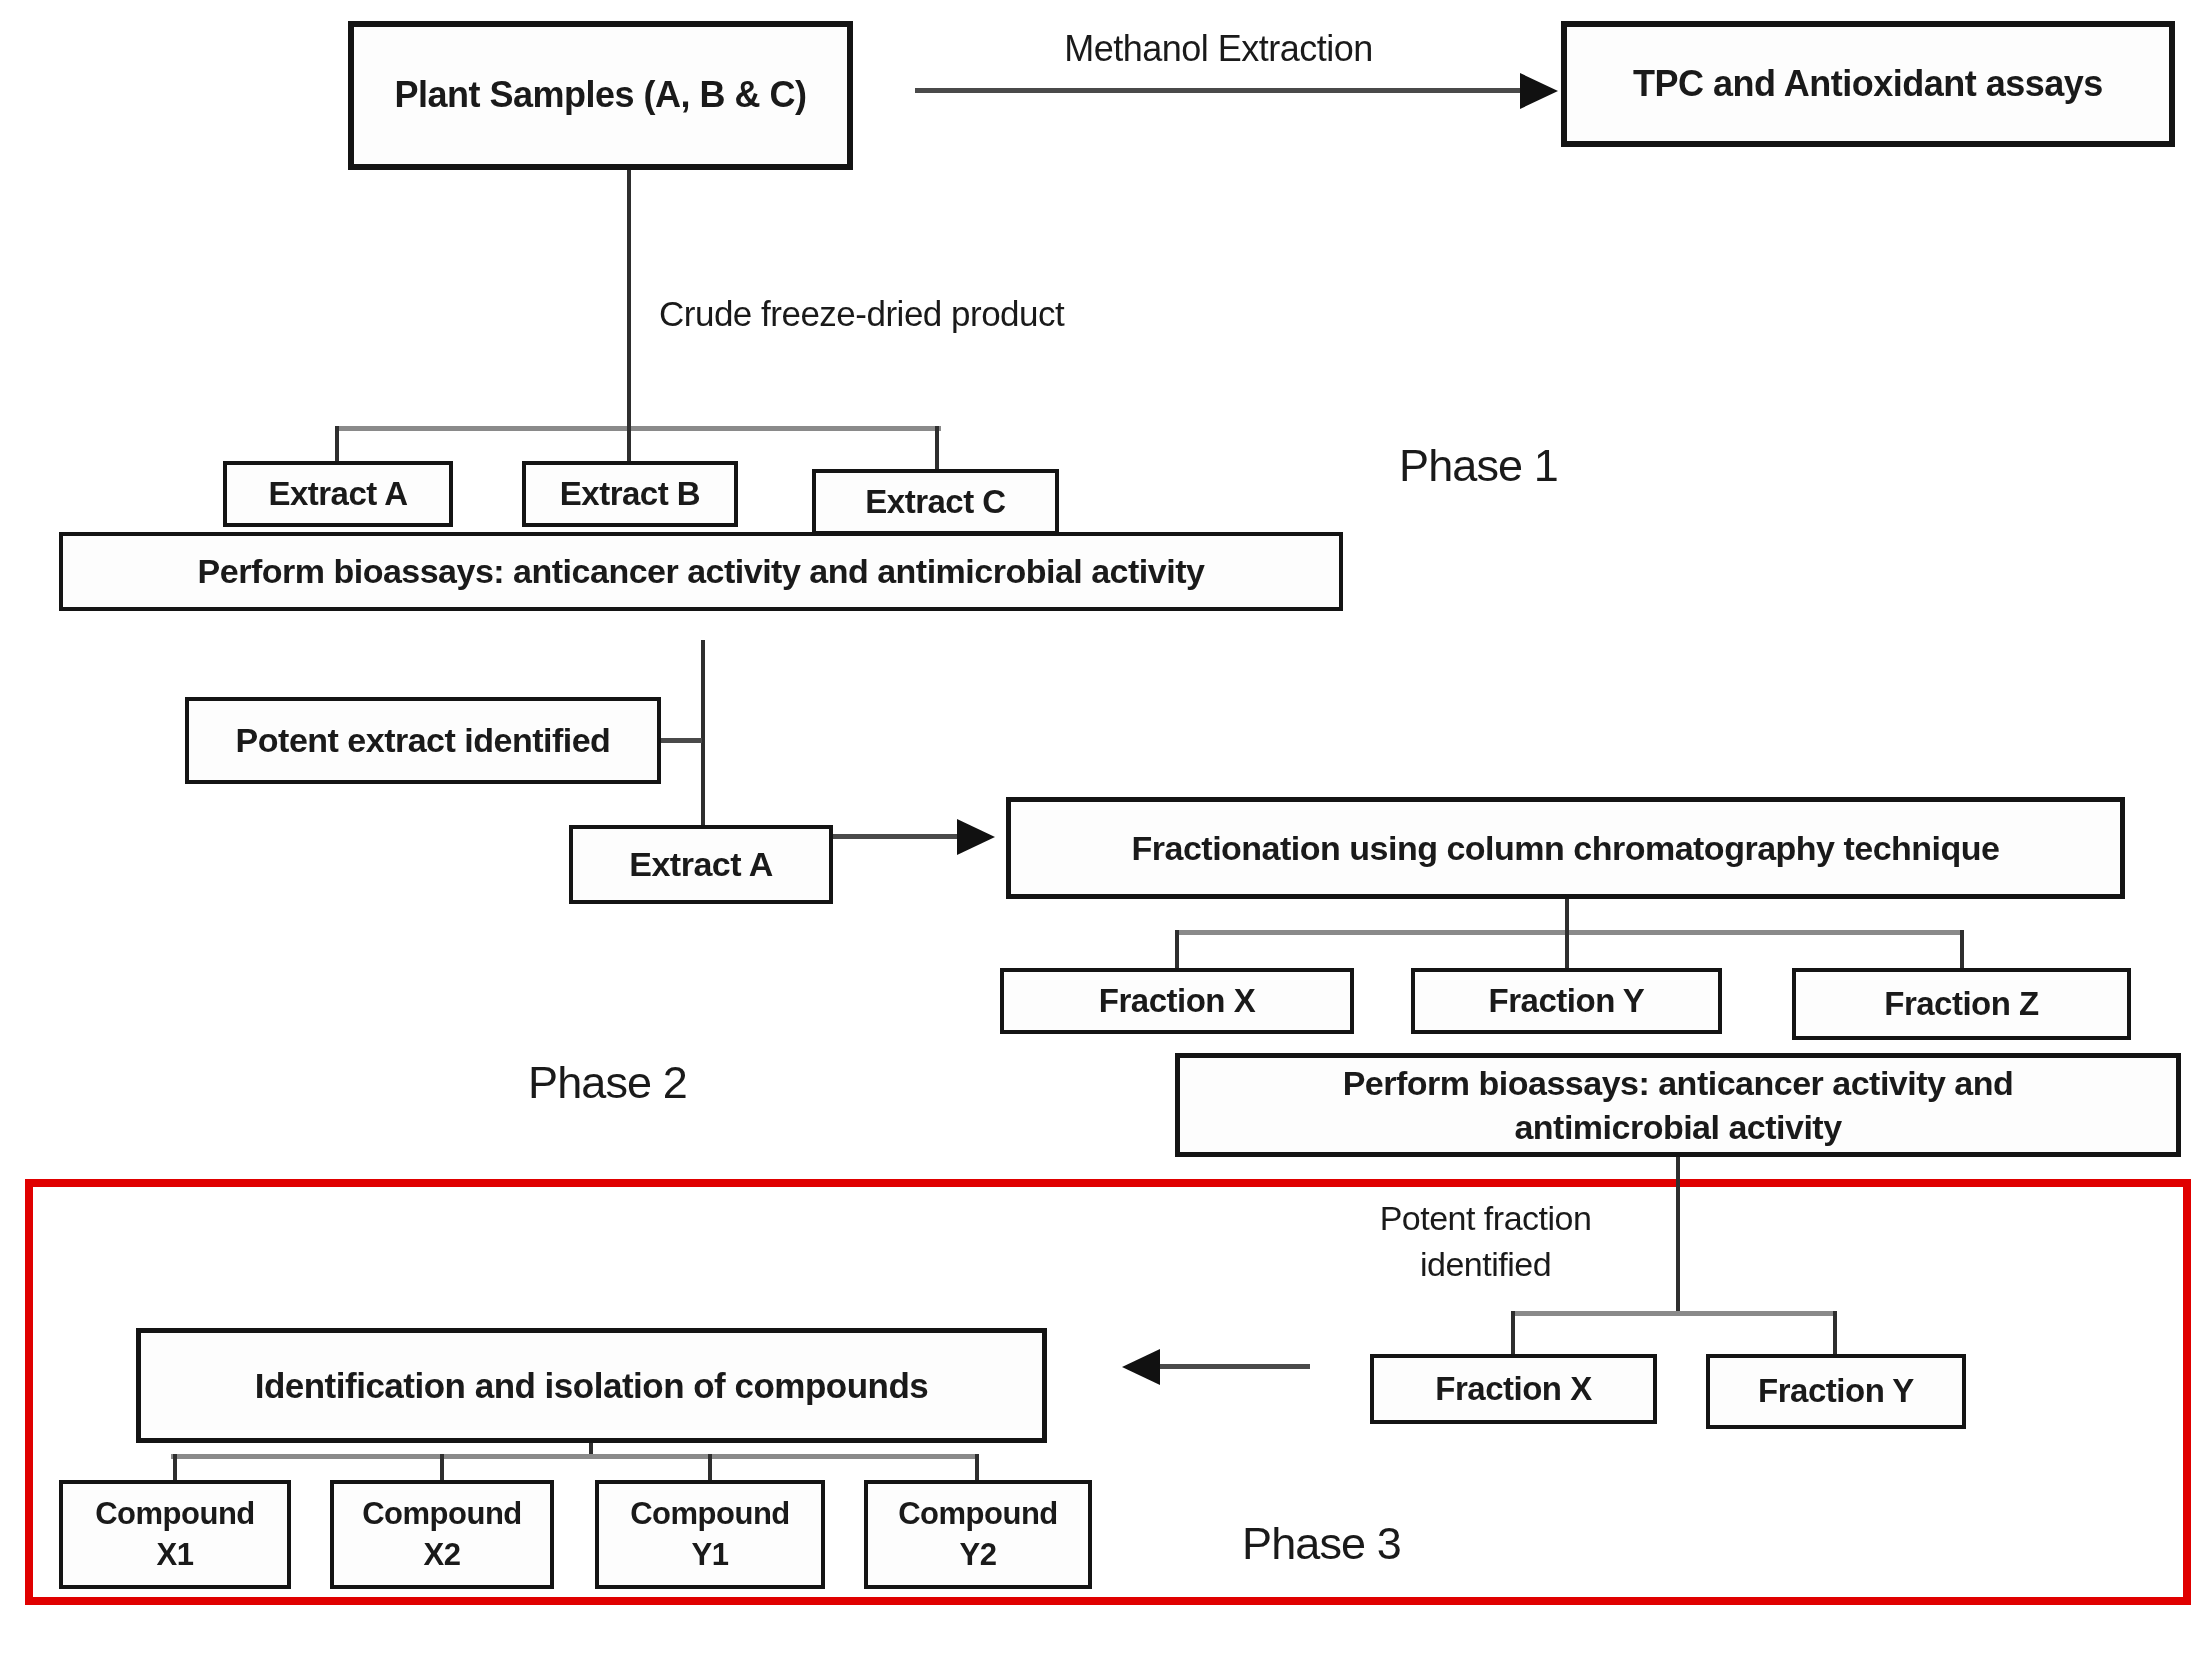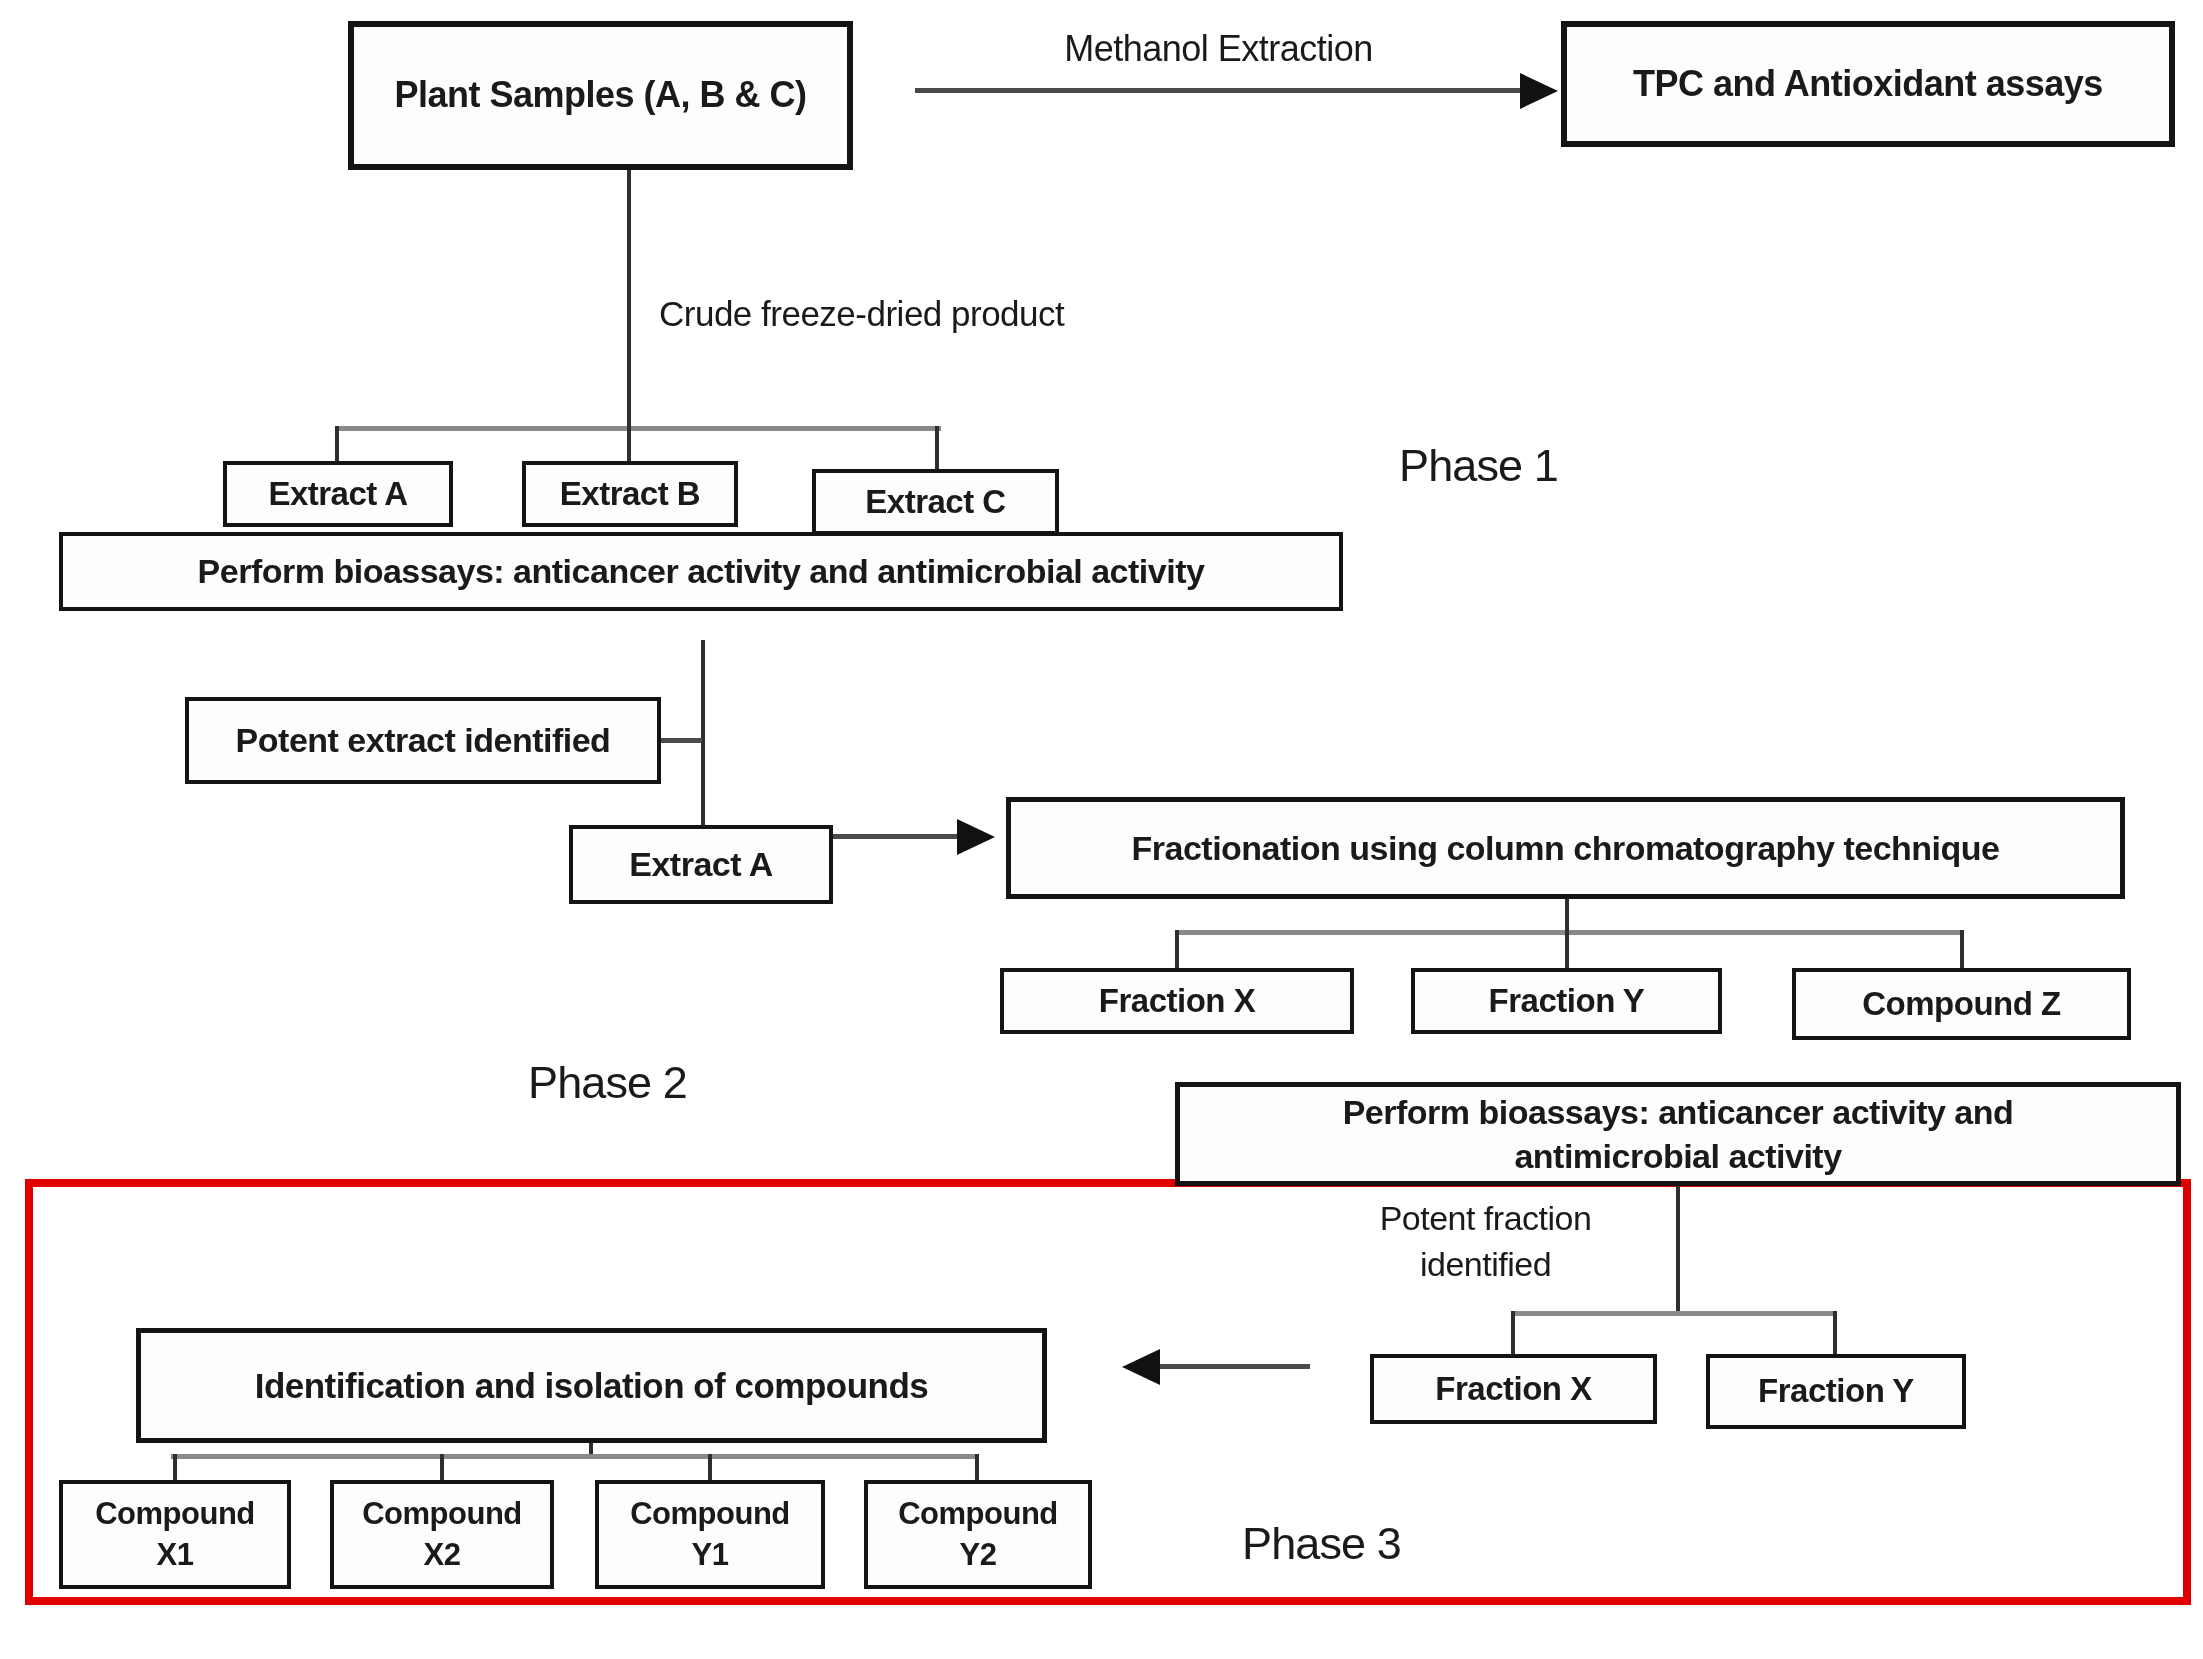--- a/index.html
+++ b/index.html
@@ -120,24 +120,24 @@
     <span>Fractionation using column chromatography technique</span>
   </div>
 
   <div class="node f35" style="left:1000px;top:968px;width:354px;height:66px;">
     <span>Fraction X</span>
   </div>
   <div class="node f35" style="left:1411px;top:968px;width:311px;height:66px;">
     <span>Fraction Y</span>
   </div>
   <div class="node f35" style="left:1792px;top:968px;width:339px;height:72px;">
-    <span>Compound Z</span>
+    <span>Fraction Z</span>
   </div>
 
-  <div class="node f36" style="left:1175px;top:1053px;width:1006px;height:104px;border-width:5.6px;margin-top:29px;">
+  <div class="node f36" style="left:1175px;top:1053px;width:1006px;height:104px;border-width:5.6px;">
     <span class="two-line">
       <span>Perform bioassays: anticancer activity and</span>
       <span>antimicrobial activity</span>
     </span>
   </div>
 
   <div class="node f35" style="left:1370px;top:1354px;width:287px;height:70px;">
     <span>Fraction X</span>
   </div>
   <div class="node f35" style="left:1706px;top:1354px;width:260px;height:75px;">

